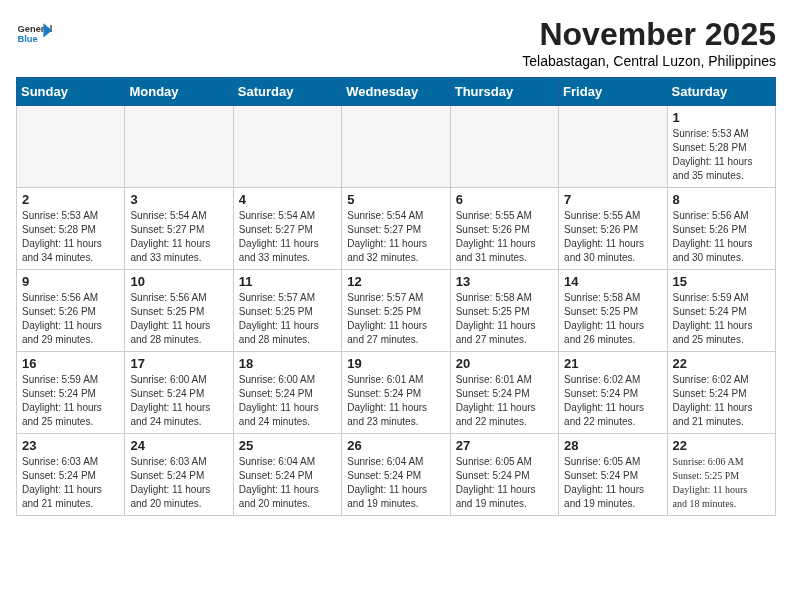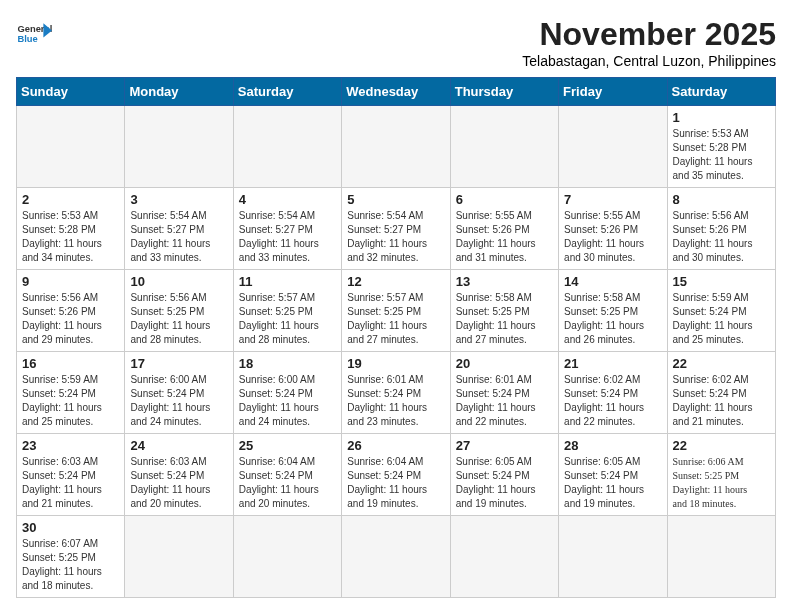--- a/index.html
+++ b/index.html
@@ -323,29 +323,14 @@
 and 19 minutes.</div>
         </td>
         <td>
           <span class="day-num">22</span>
           <div class="day-info" style="white-space: pre-line; font-family: Liberation Serif, serif;">Sunrise: 6:06 AM
 Sunset: 5:25 PM
 Daylight: 11 hours
 and 18 minutes.</div>
         </td>
       </tr>
-      <tr class="last-row">
-        <td>
-          <span class="day-num">30</span>
-          <div class="day-info" style="white-space: pre-line;">Sunrise: 6:07 AM
-Sunset: 5:25 PM
-Daylight: 11 hours
-and 18 minutes.</div>
-        </td>
-        <td class="empty"></td>
-        <td class="empty"></td>
-        <td class="empty"></td>
-        <td class="empty"></td>
-        <td class="empty"></td>
-        <td class="empty"></td>
-      </tr>
     </tbody>
 </table>
 
 </body></html>

